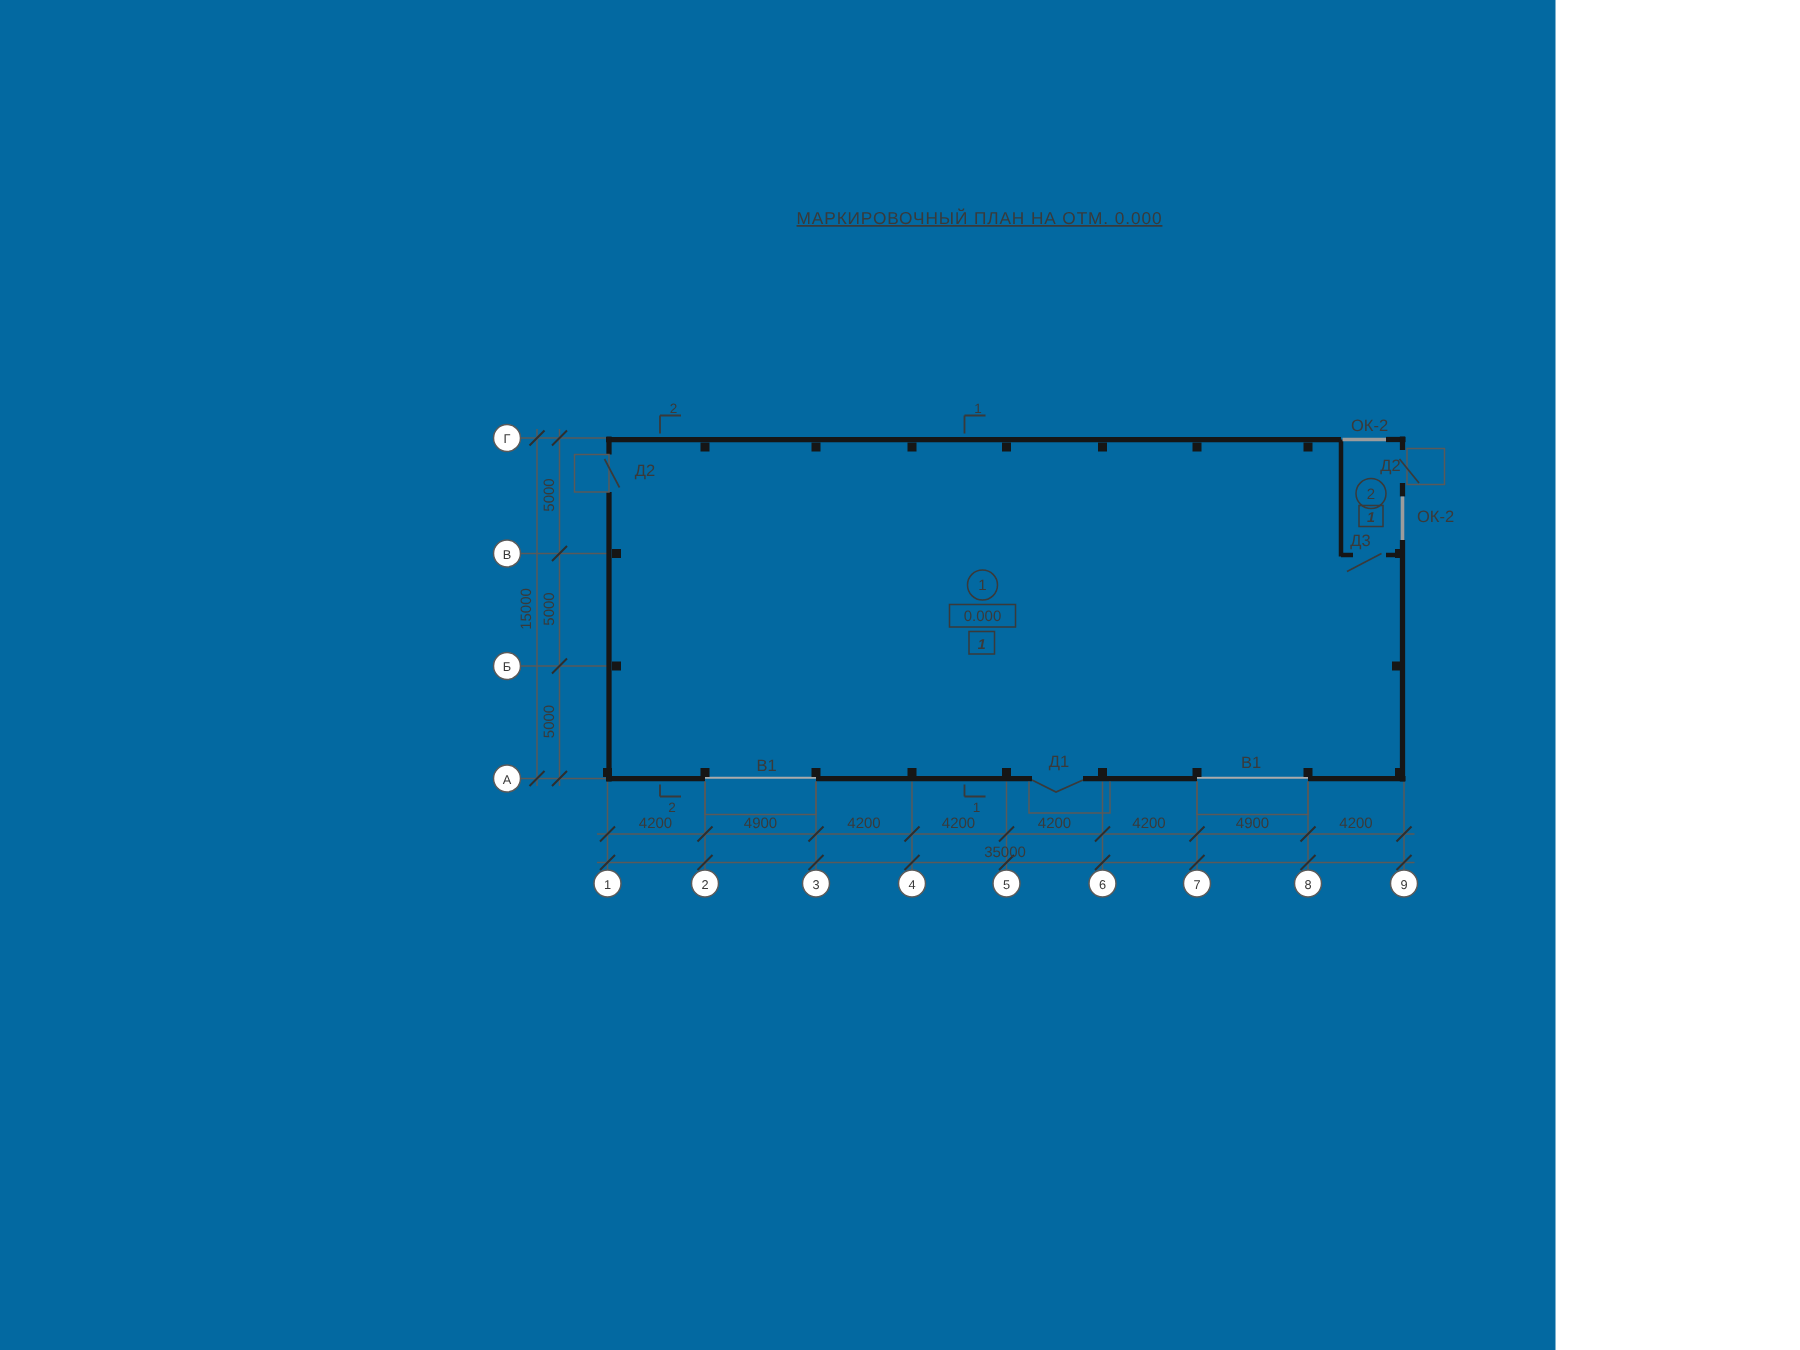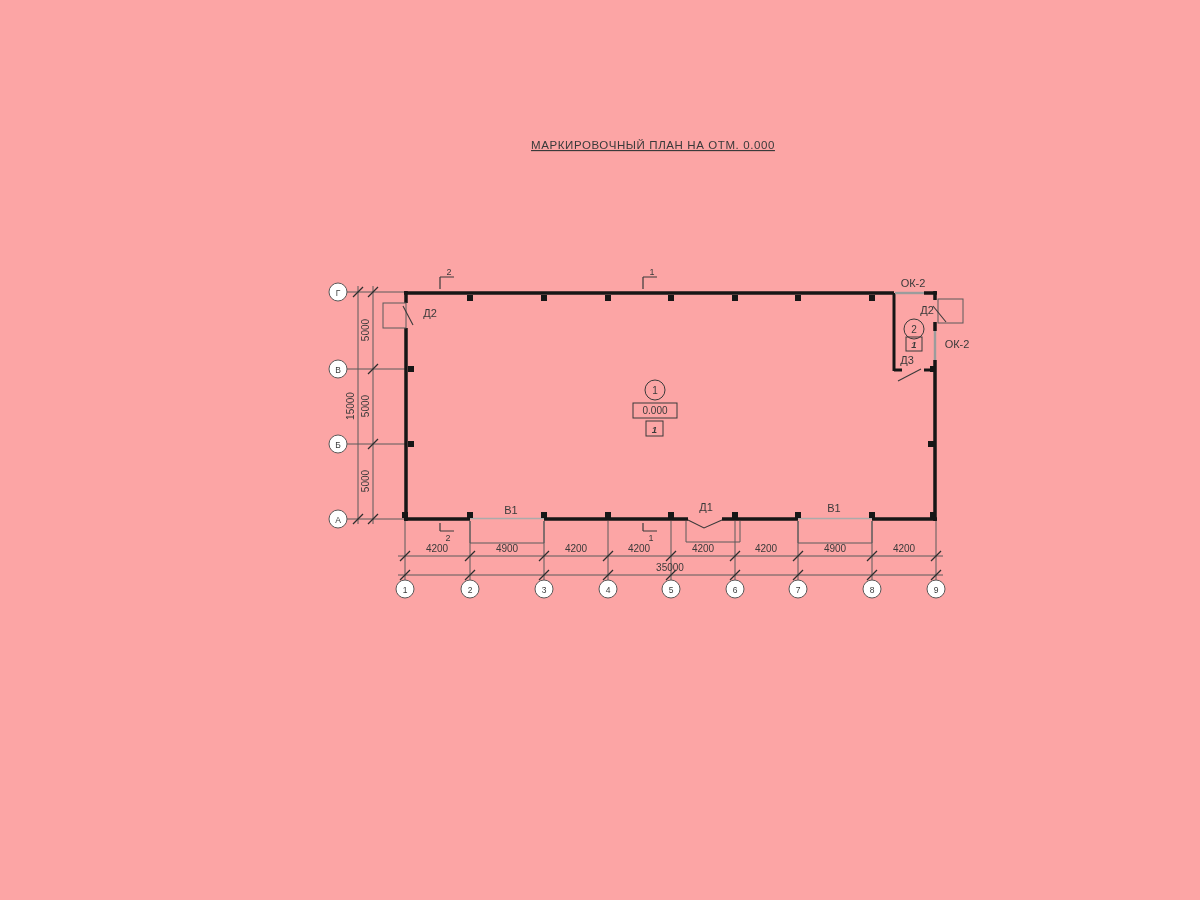--- a/index.html
+++ b/index.html
@@ -1,16 +1,16 @@
 <!DOCTYPE html>
 <html><head>
 <meta charset="utf-8">
 <style>
   html,body{margin:0;padding:0;background:#fff;}
-  #canvas{position:relative;width:1200px;height:900px;background:#fca5a5;overflow:hidden;
+  #canvas{position:relative;width:1037px;height:900px;background:#0369a1;overflow:hidden;
           font-family:"Liberation Sans", sans-serif;}
   svg text{font-family:"Liberation Sans", sans-serif;fill:#3a3a3a;}
   .t-title{font-size:11.5px;letter-spacing:.6px;text-decoration:underline;}
   .t-dim{font-size:10px;}
   .t-axis{font-size:8.5px;}
   .t-label{font-size:11px;}
   .t-sec{font-size:9px;}
   .t-italic{font-style:italic;font-weight:bold;font-size:9.5px;}
   .thin{stroke:#5a5a5a;stroke-width:1;fill:none;}
   .wall{stroke:#161616;stroke-width:3.5;fill:none;}

